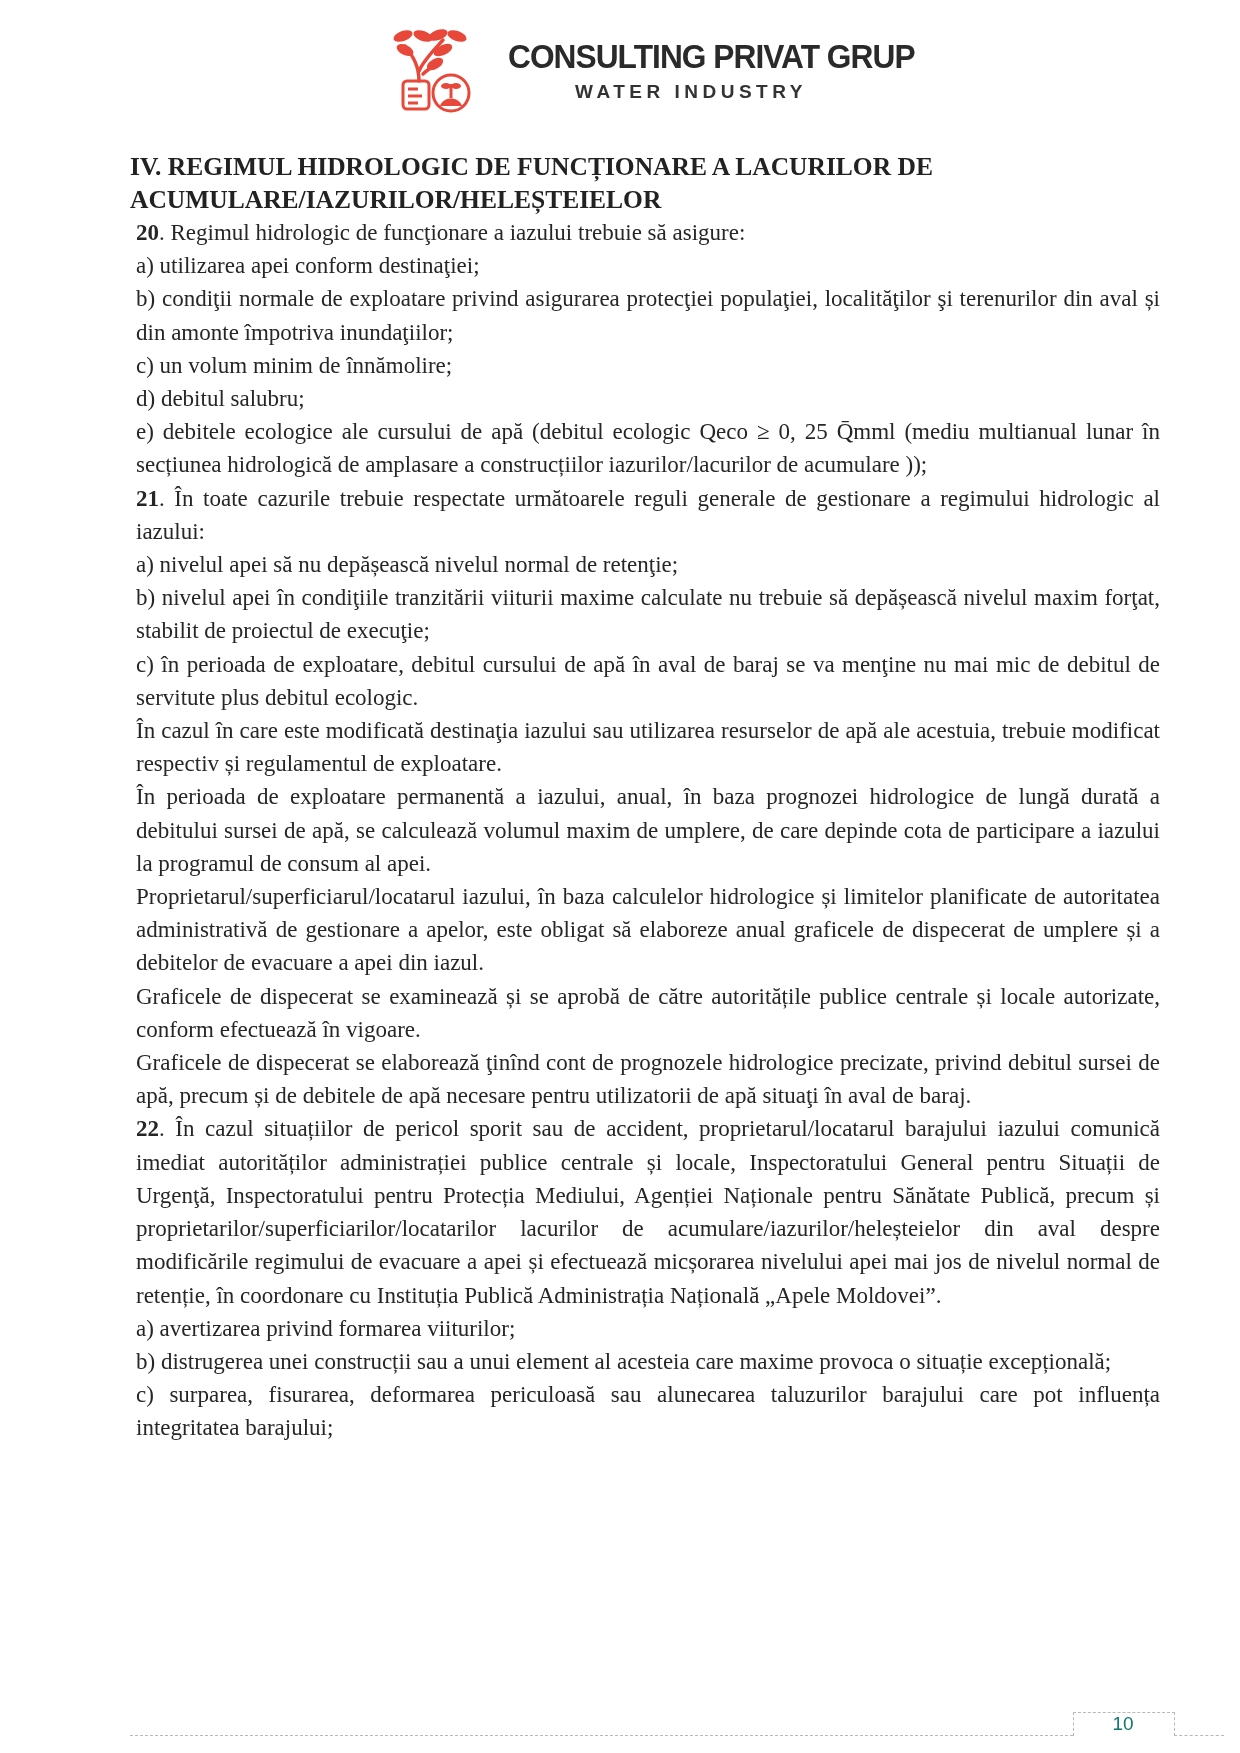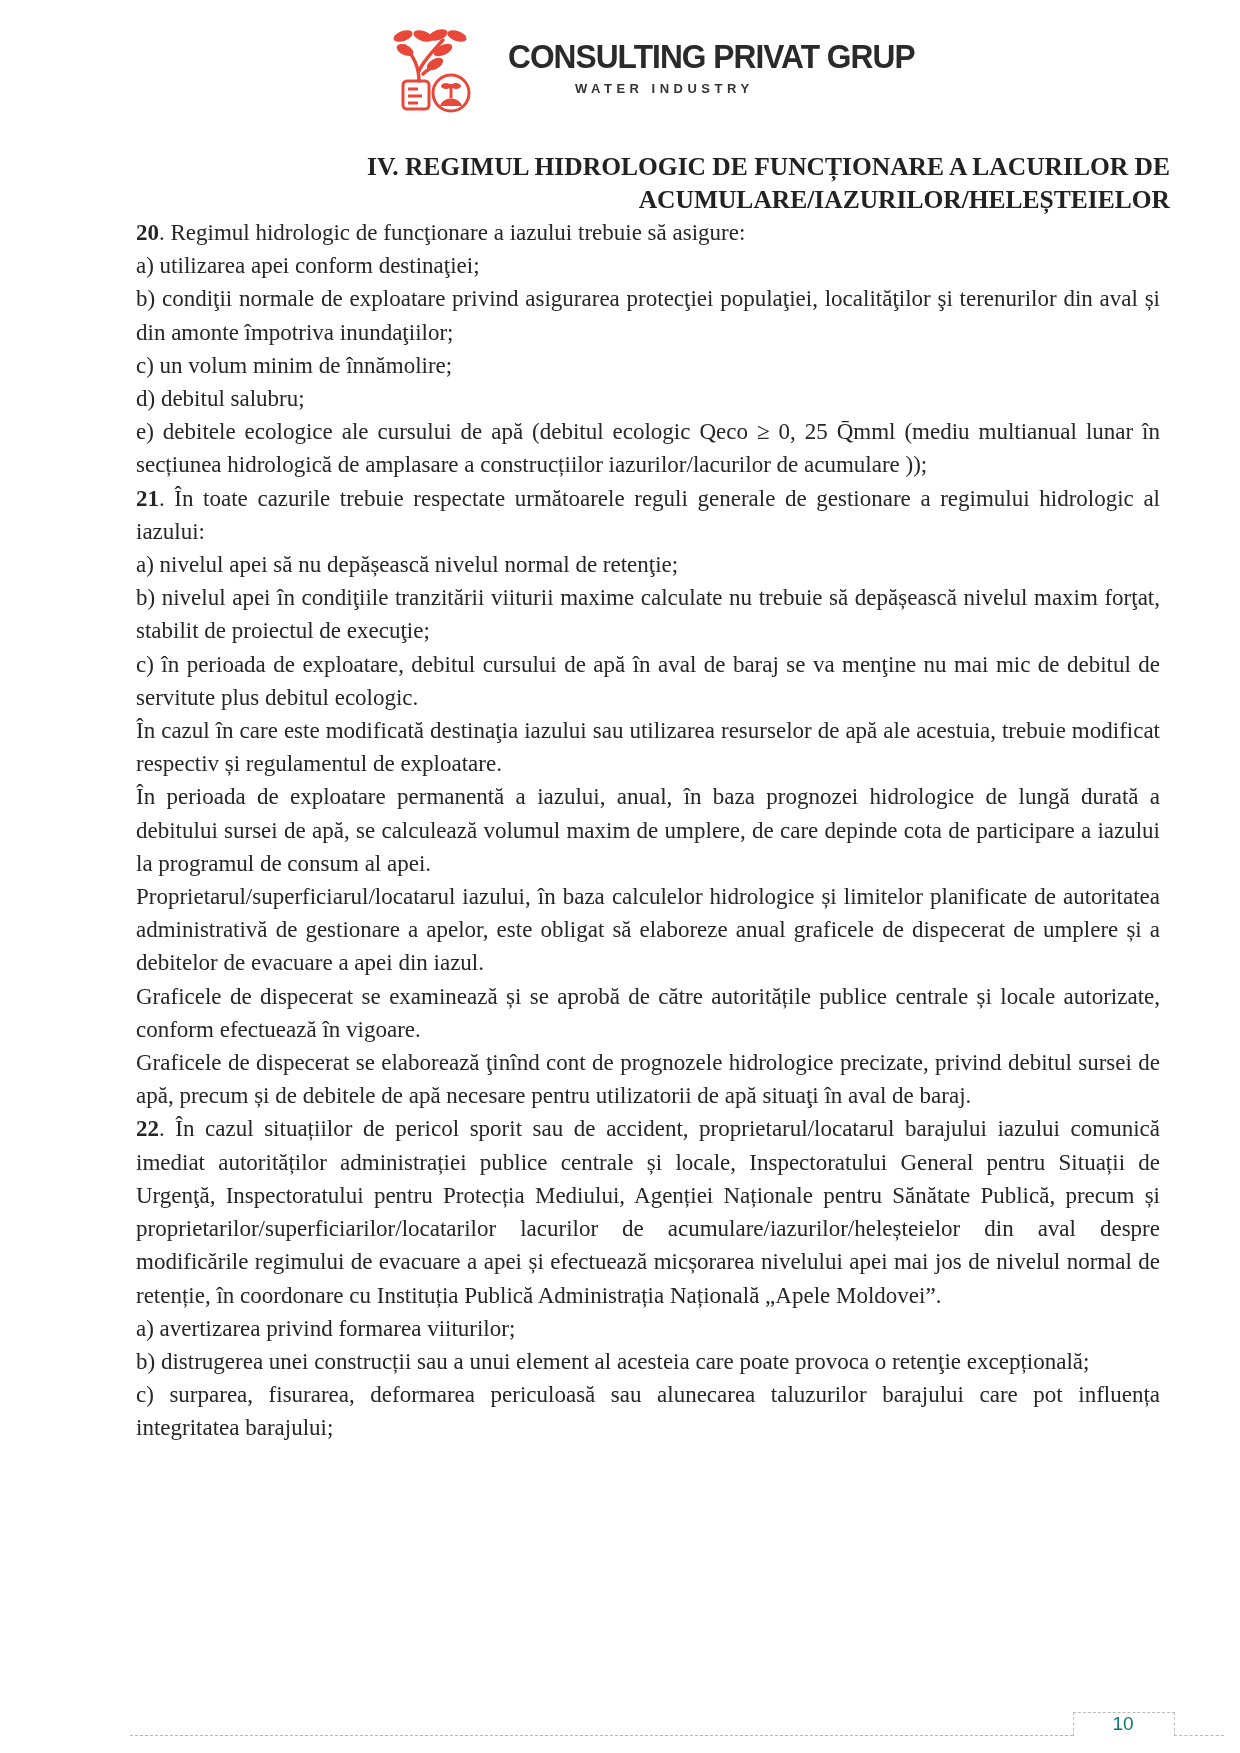--- a/index.html
+++ b/index.html
@@ -7,23 +7,23 @@
          font-family: "Liberation Serif", "DejaVu Serif", serif; color: #262626; }
 
   .header { position: absolute; left: 383px; top: 26px; width: 560px; height: 90px; font-weight: bold; }
   .logo { position: absolute; left: 0; top: 0; width: 96px; height: 88px; }
   .brand-name { position: absolute; left: 125px; top: 12px;
                 font-family: "Liberation Sans", "DejaVu Sans", sans-serif;
                 font-size: 33px; letter-spacing: -1px; color: #2a2a2a;
                 white-space: nowrap; transform: scaleX(0.96); transform-origin: left; }
   .brand-sub { position: absolute; left: 192px; top: 55px;
                font-family: "Liberation Sans", "DejaVu Sans", sans-serif;
-               font-size: 13px; letter-spacing: 4.5px; color: #333; white-space: nowrap; }
+               font-size: 19px; letter-spacing: 4.5px; color: #333; white-space: nowrap; }
 
-  .title { position: absolute; left: 130px; top: 150px; width: 1040px; text-align: right;
+  .title { position: absolute; left: 130px; top: 150px; width: 1040px; text-align: left;
            font-weight: bold; font-size: 25.5px; line-height: 33px; color: #222; }
 
   .body { position: absolute; left: 136px; top: 216px; width: 1024px;
           font-size: 23px; line-height: 33.2px; }
   .p { margin: 0; text-align: justify; text-align-last: left; }
   .num { font-weight: bold; }
 
   .footer-line { position: absolute; top: 1735px; height: 0; border-top: 1px dashed #b8b8b8; }
   .page-box { position: absolute; left: 1073px; top: 1712px; width: 100px; height: 23px;
               border: 1px dashed #b8b8b8; border-bottom: none; }
@@ -82,20 +82,20 @@
     <p class="p"><span>a) nivelul apei să nu depășească nivelul normal de retenţie;</span></p>
     <p class="p"><span>b) nivelul apei în condiţiile tranzitării viiturii maxime calculate nu trebuie să depășească nivelul maxim forţat, stabilit de proiectul de execuţie;</span></p>
     <p class="p"><span>c) în perioada de exploatare, debitul cursului de apă în aval de baraj se va menţine nu mai mic de debitul de servitute plus debitul ecologic.</span></p>
     <p class="p"><span>În cazul în care este modificată destinaţia iazului sau utilizarea resurselor de apă ale acestuia, trebuie modificat respectiv și regulamentul de exploatare.</span></p>
     <p class="p"><span> În perioada de exploatare permanentă a iazului, anual, în baza prognozei hidrologice de lungă durată a debitului sursei de apă, se calculează volumul maxim de umplere, de care depinde cota de participare a iazului la programul de consum al apei.</span></p>
     <p class="p"><span>Proprietarul/superficiarul/locatarul iazului, în baza calculelor hidrologice și limitelor planificate de autoritatea administrativă de gestionare a apelor, este obligat să elaboreze anual graficele de dispecerat de umplere și a debitelor de evacuare a apei din iazul.</span></p>
     <p class="p"><span>Graficele de dispecerat se examinează și se aprobă de către autoritățile publice centrale și locale autorizate, conform efectuează în vigoare.</span></p>
     <p class="p"><span>Graficele de dispecerat se elaborează ţinînd cont de prognozele hidrologice precizate, privind debitul sursei de apă, precum și de debitele de apă necesare pentru utilizatorii de apă situaţi în aval de baraj.</span></p>
     <p class="p"><span class="num">22</span><span>. În cazul situațiilor de pericol sporit sau de accident, proprietarul/locatarul barajului iazului comunică imediat autorităților administrației publice centrale și locale, Inspectoratului General pentru Situații de Urgenţă, Inspectoratului pentru Protecția Mediului, Agenției Naționale pentru Sănătate Publică, precum și proprietarilor/superficiarilor/locatarilor lacurilor de acumulare/iazurilor/heleșteielor din aval despre modificările regimului de evacuare a apei și efectuează micșorarea nivelului apei mai jos de nivelul normal de retenție, în coordonare cu Instituția Publică Administrația Națională „Apele Moldovei”.</span></p>
     <p class="p"><span>a) avertizarea privind formarea viiturilor;</span></p>
-    <p class="p"><span>b) distrugerea unei construcții sau a unui element al acesteia care poate provoca o retenţie excepțională;</span></p>
+    <p class="p"><span>b) distrugerea unei construcții sau a unui element al acesteia care maxime provoca o situație excepțională;</span></p>
     <p class="p"><span>c) surparea, fisurarea, deformarea periculoasă sau alunecarea taluzurilor barajului care pot influența integritatea barajului;</span></p>
   </div>
 
 <div class="footer-line" style="left:130px; width:943px;"></div>
 <div class="page-box"></div>
 <div class="footer-line" style="left:1174px; width:50px;"></div>
 <div class="page-num">10</div>
 
 </body></html>

